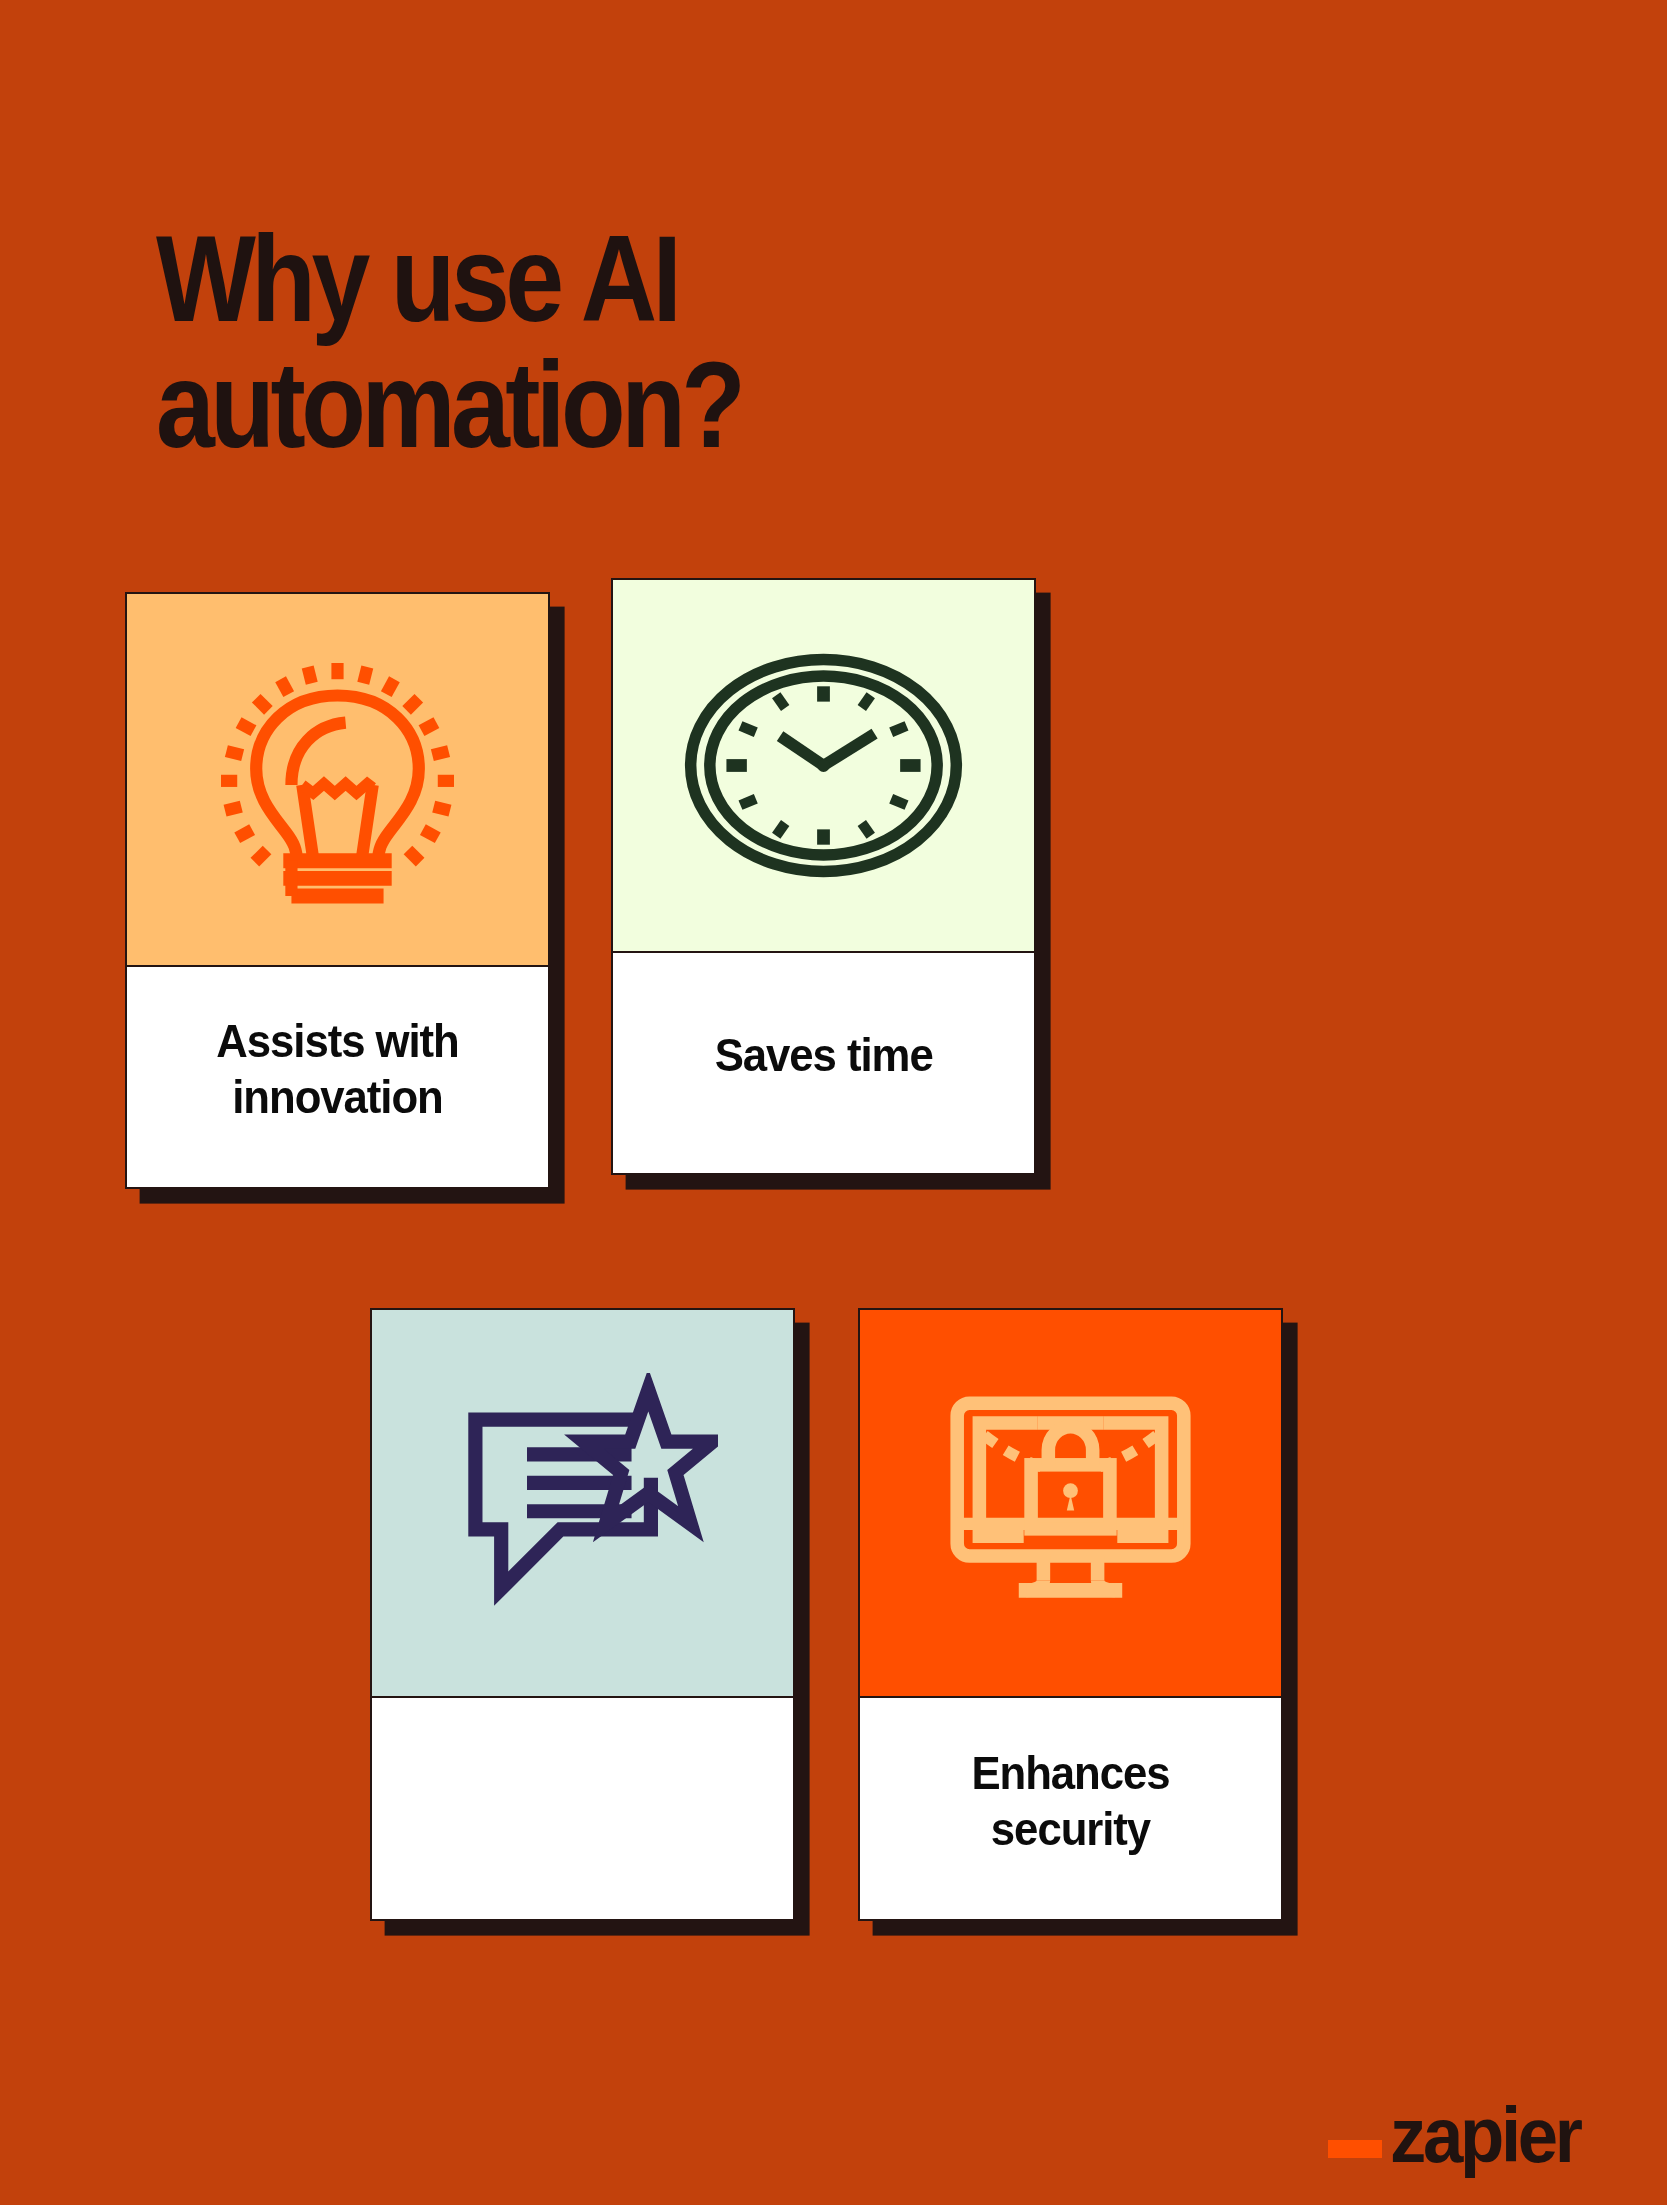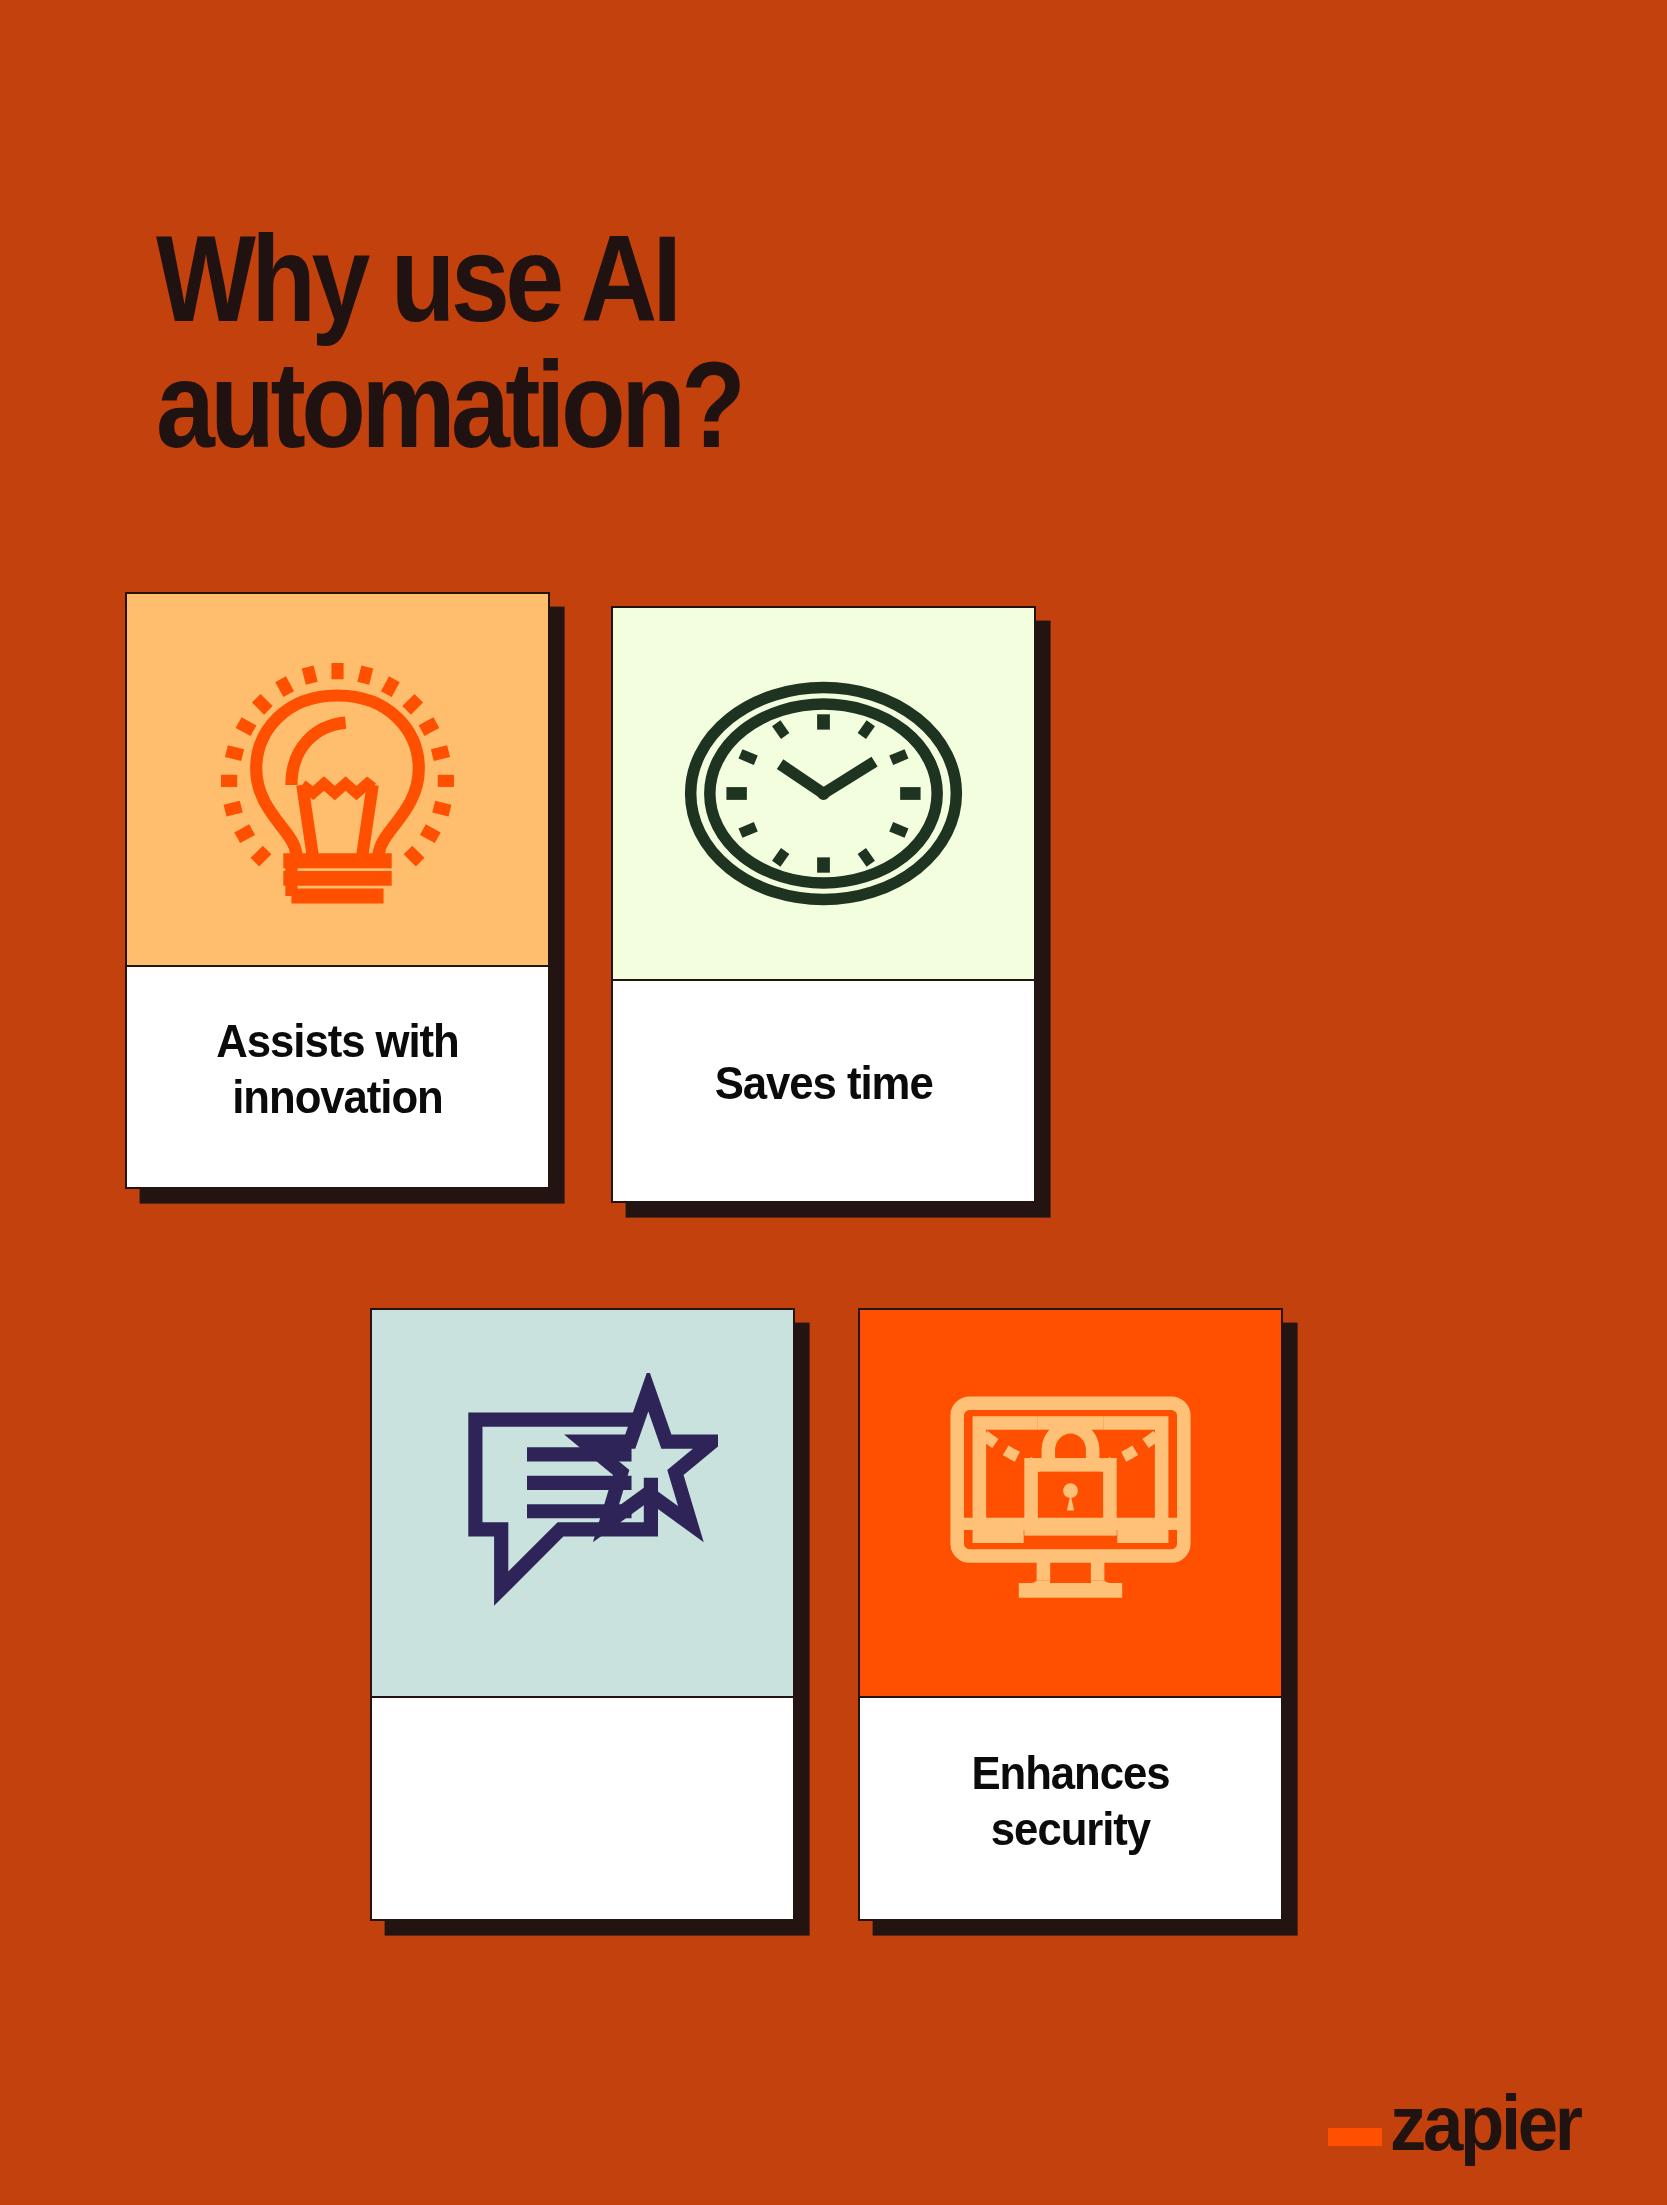--- a/index.html
+++ b/index.html
@@ -84,38 +84,38 @@
     line-height: 1.22;
     font-weight: 700;
     letter-spacing: -1.1px;
     color: #0B0B0B;
     text-align: center;
     transform: scaleX(0.95);
   }
 
   
   #card-innovation { left: 125px;  top: 592px; width: 425px;  height: 597px; }
-  #card-time       { left: 611px; top: 606px; width: 425px;  height: 597px; }
+  #card-time       { left: 611px; top: 578px; width: 425px;  height: 597px; }
   #card-accuracy   { left: 1098px; top: 606px; width: 427px;  height: 597px; }
 
   
   #card-customers  { left: 370px;  top: 1308px; width: 425px;  height: 613px; }
   #card-security   { left: 858px; top: 1308px; width: 425px;  height: 613px; align-items: center; }
 
   #card-innovation .card-media { height: 373px; background: #FFBE6E; }
   #card-time       .card-media { height: 373px; background: #F2FEDE; }
   #card-accuracy   .card-media { height: 373px; background: #BDB4F7; }
   #card-customers  .card-media { height: 388px; background: #C9E2DD; }
   #card-security   .card-media { height: 388px; background: #FF4F00; }
 
   
   .logo {
     position: absolute;
     right: 73px;
-    bottom: 48px;
+    bottom: 36px;
     display: flex;
     align-items: flex-end;
     gap: 0px;
   }
   .logo-mark {
     width: 54px;
     height: 17.7px;
     background: #FF4F00;
     margin-right: 8.3px;
     margin-bottom: 11.5px;

